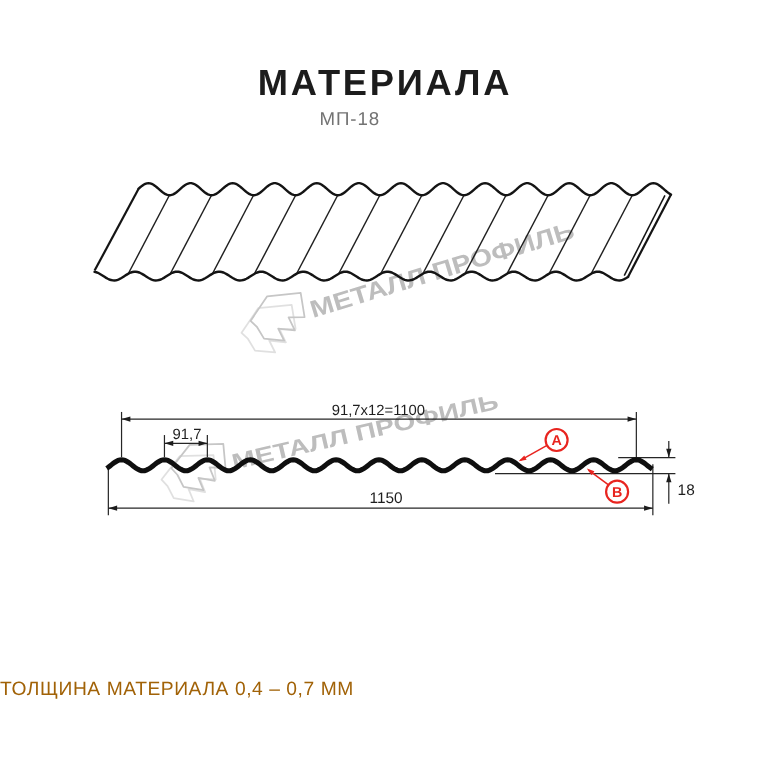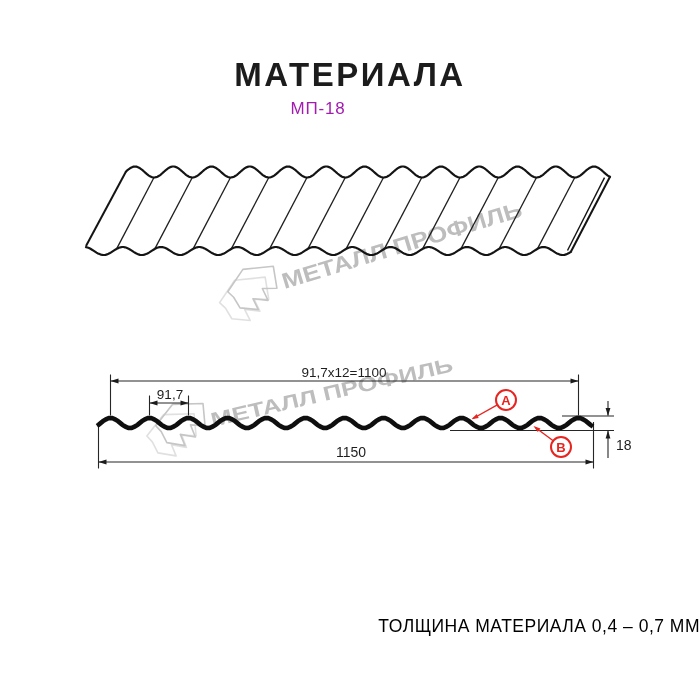--- a/index.html
+++ b/index.html
@@ -6,25 +6,25 @@
   body{
     width:700px;height:700px;background:#ffffff;position:relative;overflow:hidden;
     font-family:"Liberation Sans",sans-serif;
   }
   .page-title{
     position:absolute;top:58px;left:0;width:700px;text-align:center;
     font-size:33px;line-height:33px;font-weight:bold;letter-spacing:2.5px;color:#1c1c1c;
   }
   .page-subtitle{
     position:absolute;top:100px;left:0;width:636px;text-align:center;
-    font-size:17px;line-height:18px;font-weight:normal;letter-spacing:0.8px;color:#a21caf;
+    font-size:17px;line-height:18px;font-weight:normal;letter-spacing:0.8px;color:#737373;
   }
   .footer-note{
-    position:absolute;top:616px;left:0;width:700px;text-align:right;
-    font-size:17.5px;line-height:20px;font-weight:normal;letter-spacing:0.5px;color:#000000;
+    position:absolute;top:616px;left:0;width:700px;text-align:left;
+    font-size:17.5px;line-height:20px;font-weight:normal;letter-spacing:0.5px;color:#a16207;
   }
   svg#drawing{position:absolute;top:0;left:0;}
   .thin{stroke:#1f1f1f;stroke-width:1.3;fill:none;}
   .wave{stroke:#141414;stroke-width:2.2;fill:none;stroke-linecap:round;}
   .edge{stroke:#141414;stroke-width:2;fill:none;}
   .edge-thin{stroke:#141414;stroke-width:1.4;fill:none;}
   .dim{stroke:#262626;stroke-width:1.1;fill:none;}
   .profile{stroke:#0f0f0f;stroke-width:4.6;fill:none;}
   .dim-text{font-family:"Liberation Sans",sans-serif;font-size:13.5px;fill:#1e1e1e;}
   .dim-text-big{font-family:"Liberation Sans",sans-serif;font-size:14px;fill:#1e1e1e;}

